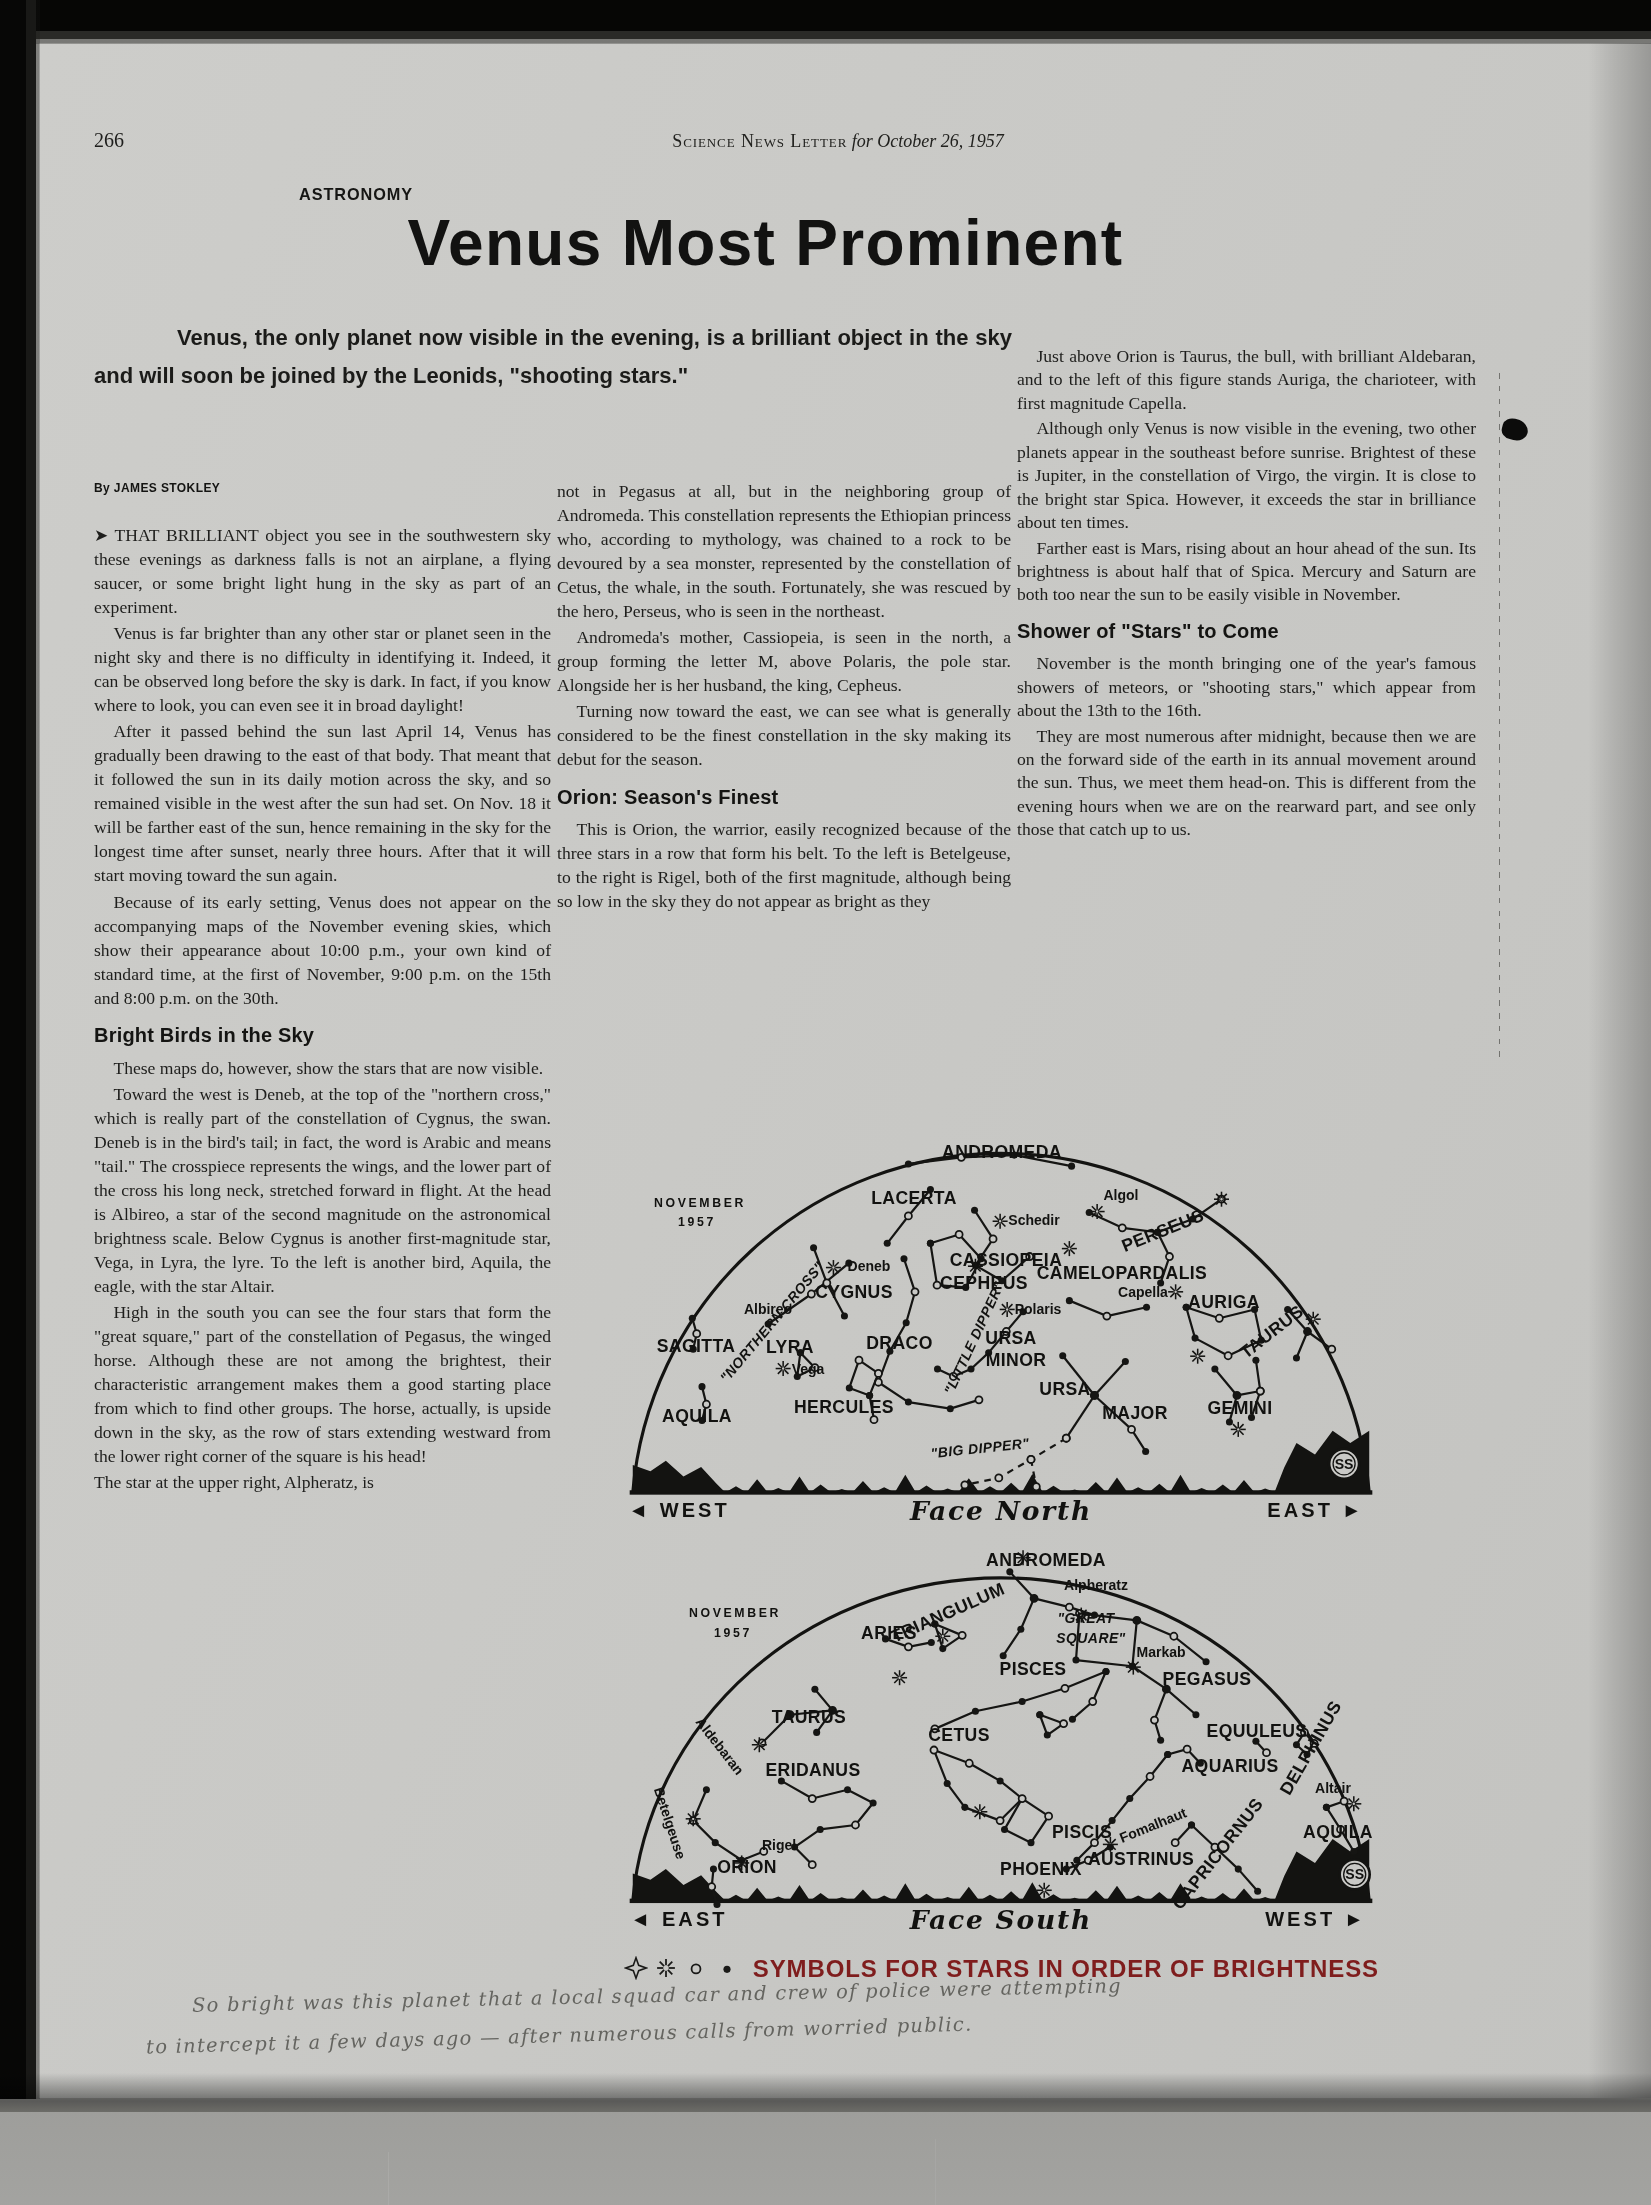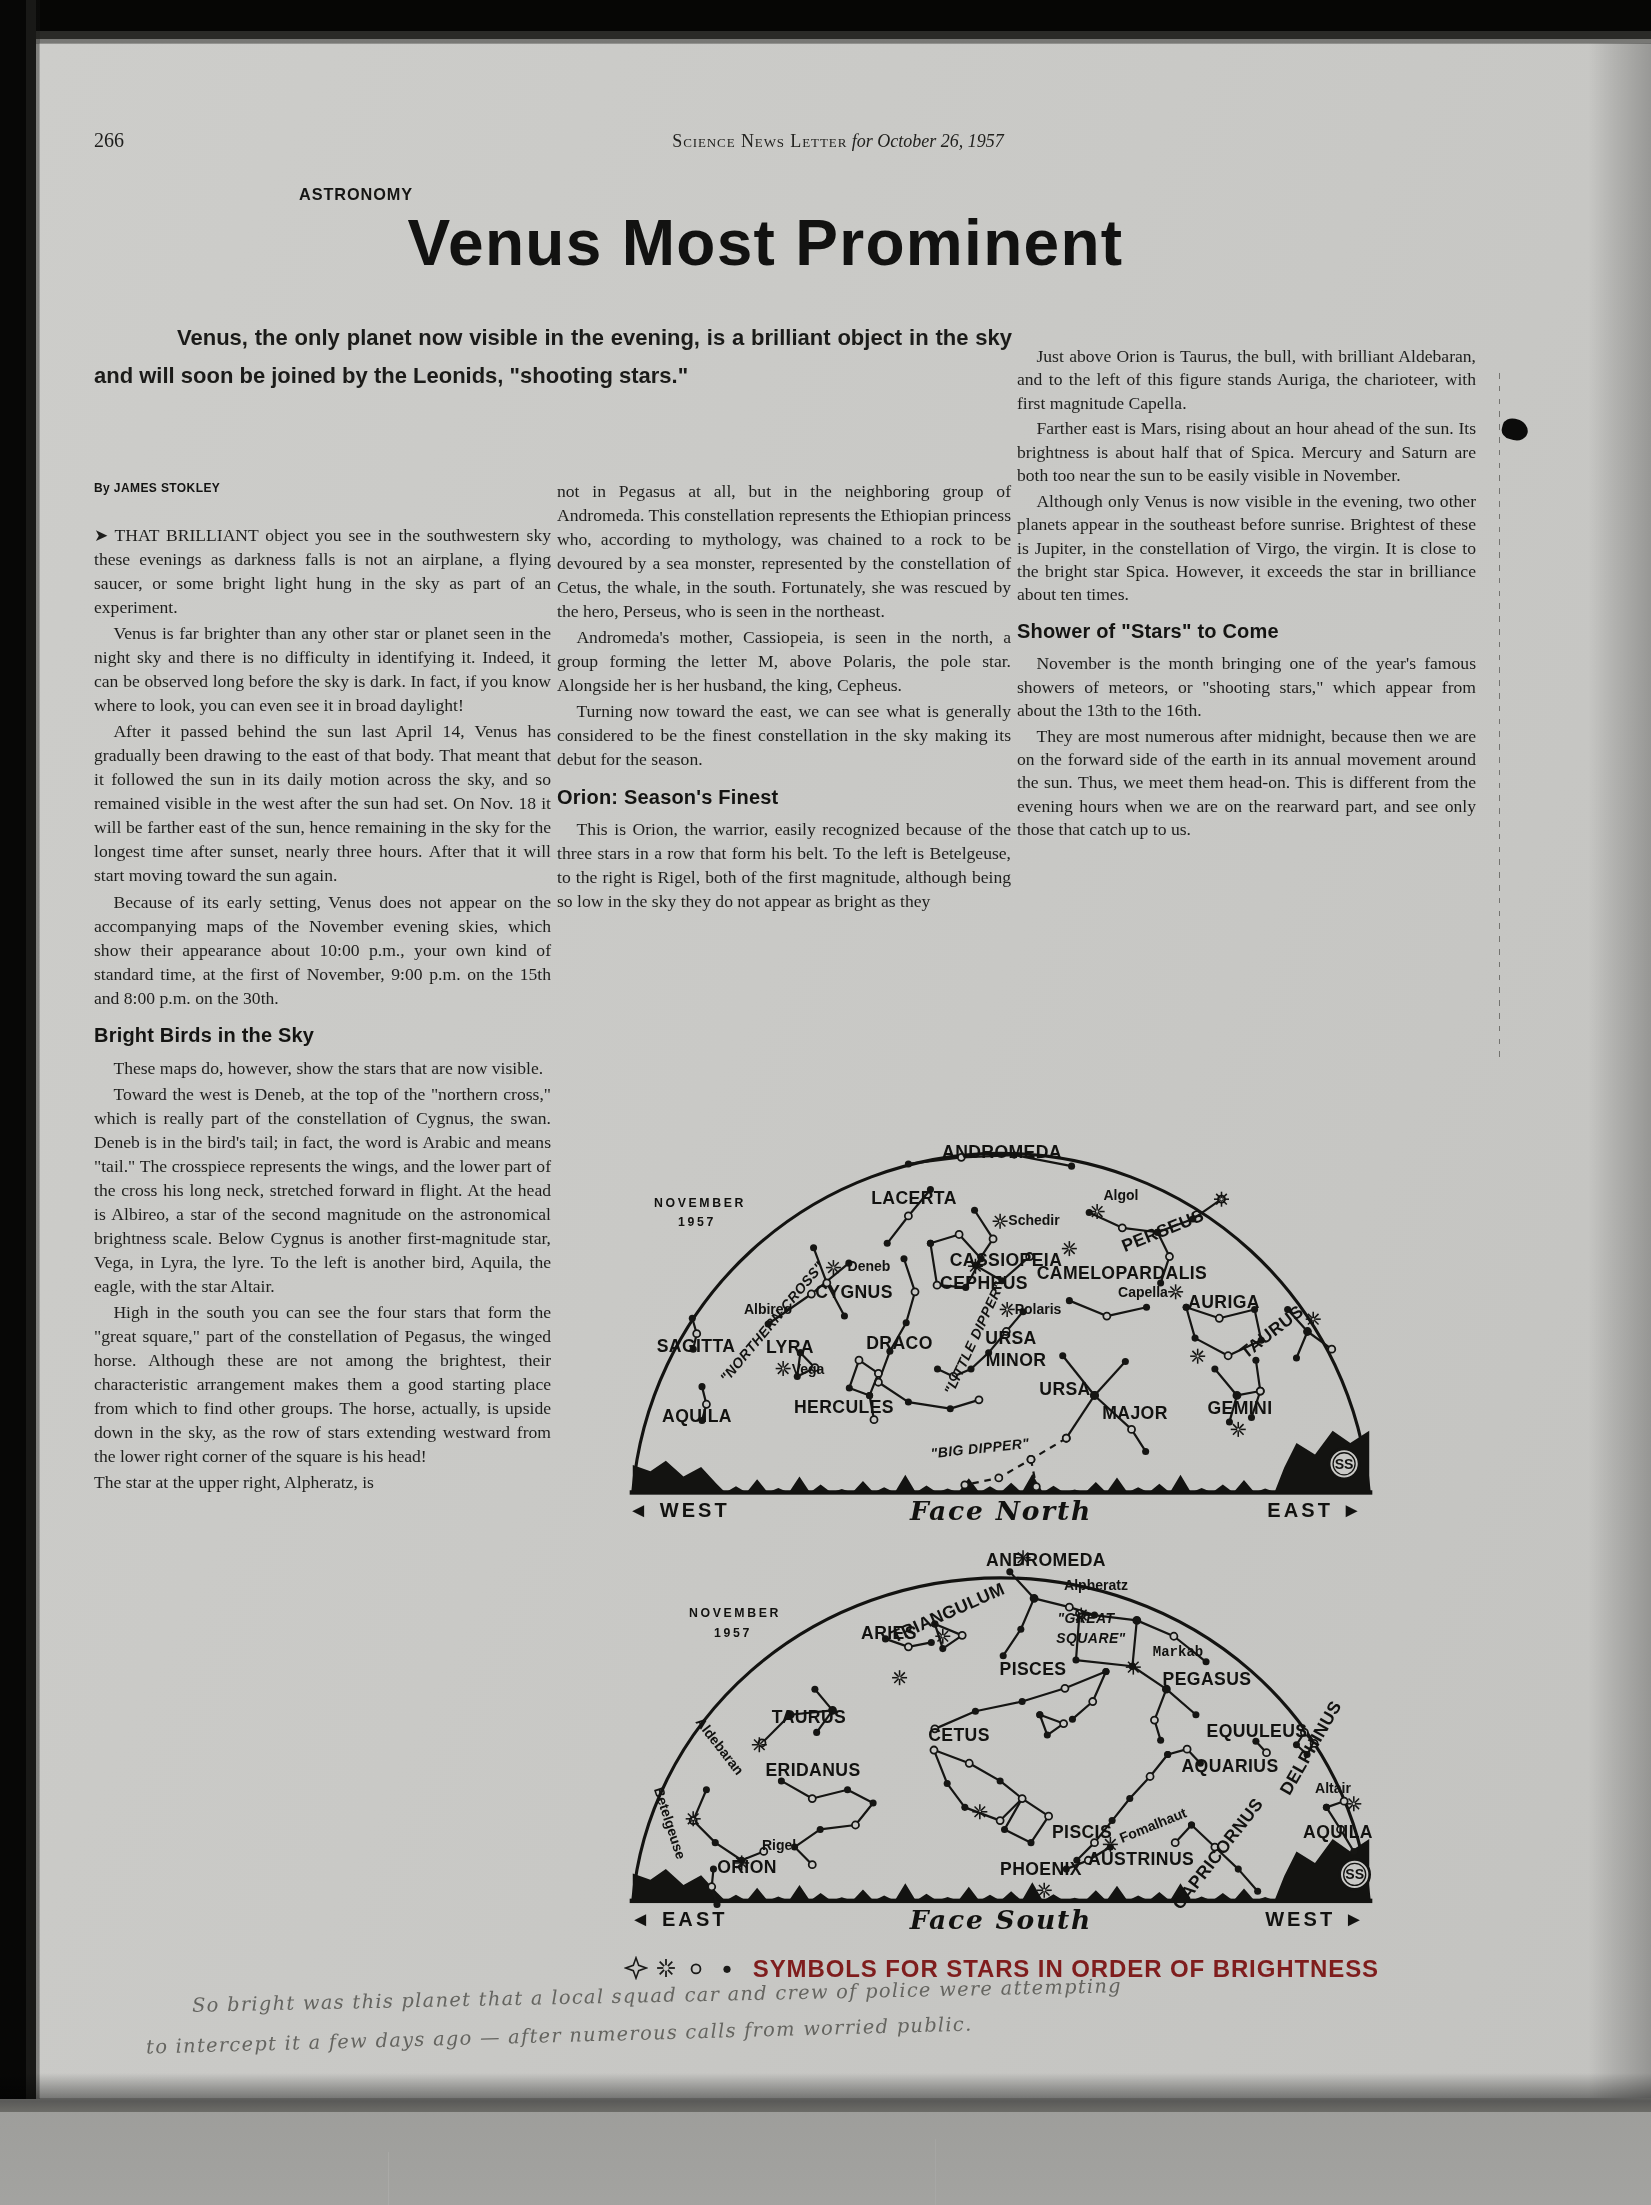--- a/index.html
+++ b/index.html
@@ -111,22 +111,22 @@
   </div>
 <div id="col-middle" class="col">
     <p class="cont">not in Pegasus at all, but in the neighboring group of Andromeda. This constellation represents the Ethiopian princess who, according to mythology, was chained to a rock to be devoured by a sea monster, represented by the constellation of Cetus, the whale, in the south. Fortunately, she was rescued by the hero, Perseus, who is seen in the northeast.</p>
     <p>Andromeda's mother, Cassiopeia, is seen in the north, a group forming the letter M, above Polaris, the pole star. Alongside her is her husband, the king, Cepheus.</p>
     <p>Turning now toward the east, we can see what is generally considered to be the finest constellation in the sky making its debut for the season.</p>
     <h3>Orion: Season's Finest</h3>
     <p>This is Orion, the warrior, easily recognized because of the three stars in a row that form his belt. To the left is Betelgeuse, to the right is Rigel, both of the first magnitude, although being so low in the sky they do not appear as bright as they</p>
   </div>
 <div id="col-right" class="col">
     <p>Just above Orion is Taurus, the bull, with brilliant Aldebaran, and to the left of this figure stands Auriga, the charioteer, with first magnitude Capella.</p>
+    <p>Although only Venus is now visible in the evening, two other planets appear in the southeast before sunrise. Brightest of these is Jupiter, in the constellation of Virgo, the virgin. It is close to the bright star Spica. However, it exceeds the star in brilliance about ten times.</p>
     <p>Farther east is Mars, rising about an hour ahead of the sun. Its brightness is about half that of Spica. Mercury and Saturn are both too near the sun to be easily visible in November.</p>
-    <p>Although only Venus is now visible in the evening, two other planets appear in the southeast before sunrise. Brightest of these is Jupiter, in the constellation of Virgo, the virgin. It is close to the bright star Spica. However, it exceeds the star in brilliance about ten times.</p>
     <h3>Shower of "Stars" to Come</h3>
     <p>November is the month bringing one of the year's famous showers of meteors, or "shooting stars," which appear from about the 13th to the 16th.</p>
     <p>They are most numerous after midnight, because then we are on the forward side of the earth in its annual movement around the sun. Thus, we meet them head-on. This is different from the evening hours when we are on the rearward part, and see only those that catch up to us.</p>
   </div>
 
 <div id="map-north" class="skymap" style="left: 626px; top: 1111px; width: 750px; height: 441px;">
     <svg width="750" height="441" viewBox="0 0 1700 1000">
       <path d="M 15 865 A 838 840 0 0 1 1685 865" fill="none" stroke="#131311" stroke-width="7"></path>
       <rect x="8" y="860" width="1684" height="10" fill="#131311"></rect>
       <polygon points="15,865 15,803 55,817 90,793 130,829 170,807 205,845 225,865" fill="#131311"></polygon>
@@ -662,21 +662,21 @@
       <text x="1652" y="767" text-anchor="middle" font-family="Liberation Sans, sans-serif" font-weight="bold" font-size="32px" fill="#131311">SS</text>
     </svg>
     <div class="mlabel s3" style="left: 109px; top: 72px;">NOVEMBER</div>
     <div class="mlabel s3" style="left: 107px; top: 92px;">1957</div>
     <div class="mlabel s1" style="left: 420px; top: 19.4px;">ANDROMEDA</div>
     <div class="mlabel s2" style="left: 470px; top: 44px;">Alpheratz</div>
     <div class="mlabel s1" style="left: 322px; top: 72px; transform: translate(-50%, -50%) rotate(-24deg);">TRIANGULUM</div>
     <div class="mlabel s1" style="left: 263px; top: 92px;">ARIES</div>
     <div class="mlabel s4" style="left: 460px; top: 77px;">"GREAT</div>
     <div class="mlabel s4" style="left: 465px; top: 97px;">SQUARE"</div>
-    <div class="mlabel s2" style="left: 552px; top: 111px; font-family: Liberation Mono, monospace;">Markab</div>
+    <div class="mlabel s2" style="left: 535px; top: 111px;">Markab</div>
     <div class="mlabel s1" style="left: 407px; top: 128px;">PISCES</div>
     <div class="mlabel s1" style="left: 581px; top: 138px;">PEGASUS</div>
     <div class="mlabel s1" style="left: 183px; top: 176px;">TAURUS</div>
     <div class="mlabel s2" style="left: 94px; top: 205px; transform: translate(-50%, -50%) rotate(52deg);">Aldebaran</div>
     <div class="mlabel s1" style="left: 333px; top: 194px;">CETUS</div>
     <div class="mlabel s1" style="left: 631px; top: 190px;">EQUULEUS</div>
     <div class="mlabel s1" style="left: 685px; top: 207px; transform: translate(-50%, -50%) rotate(-60deg);">DELPHINUS</div>
     <div class="mlabel s1" style="left: 604px; top: 225px;">AQUARIUS</div>
     <div class="mlabel s1" style="left: 187px; top: 229px;">ERIDANUS</div>
     <div class="mlabel s2" style="left: 44px; top: 282px; transform: translate(-50%, -50%) rotate(72deg);">Betelgeuse</div>

